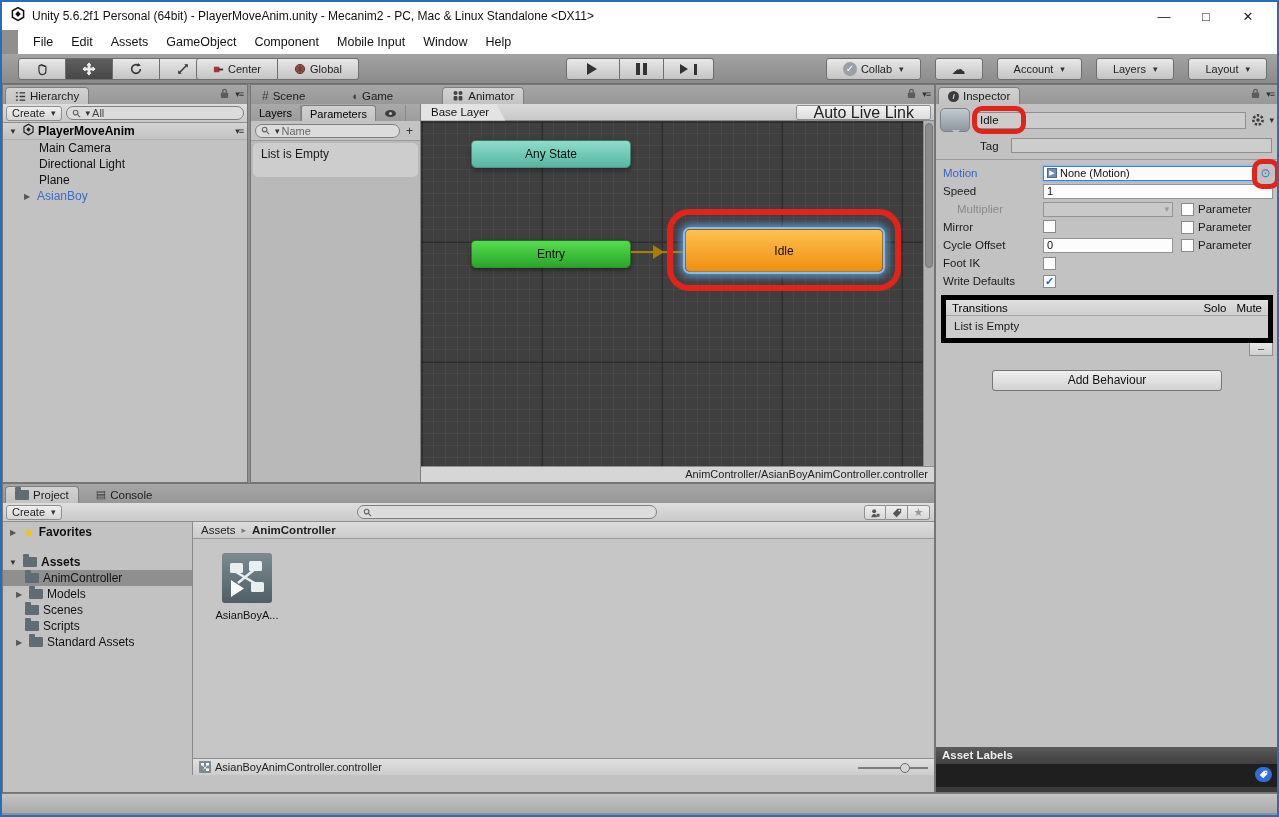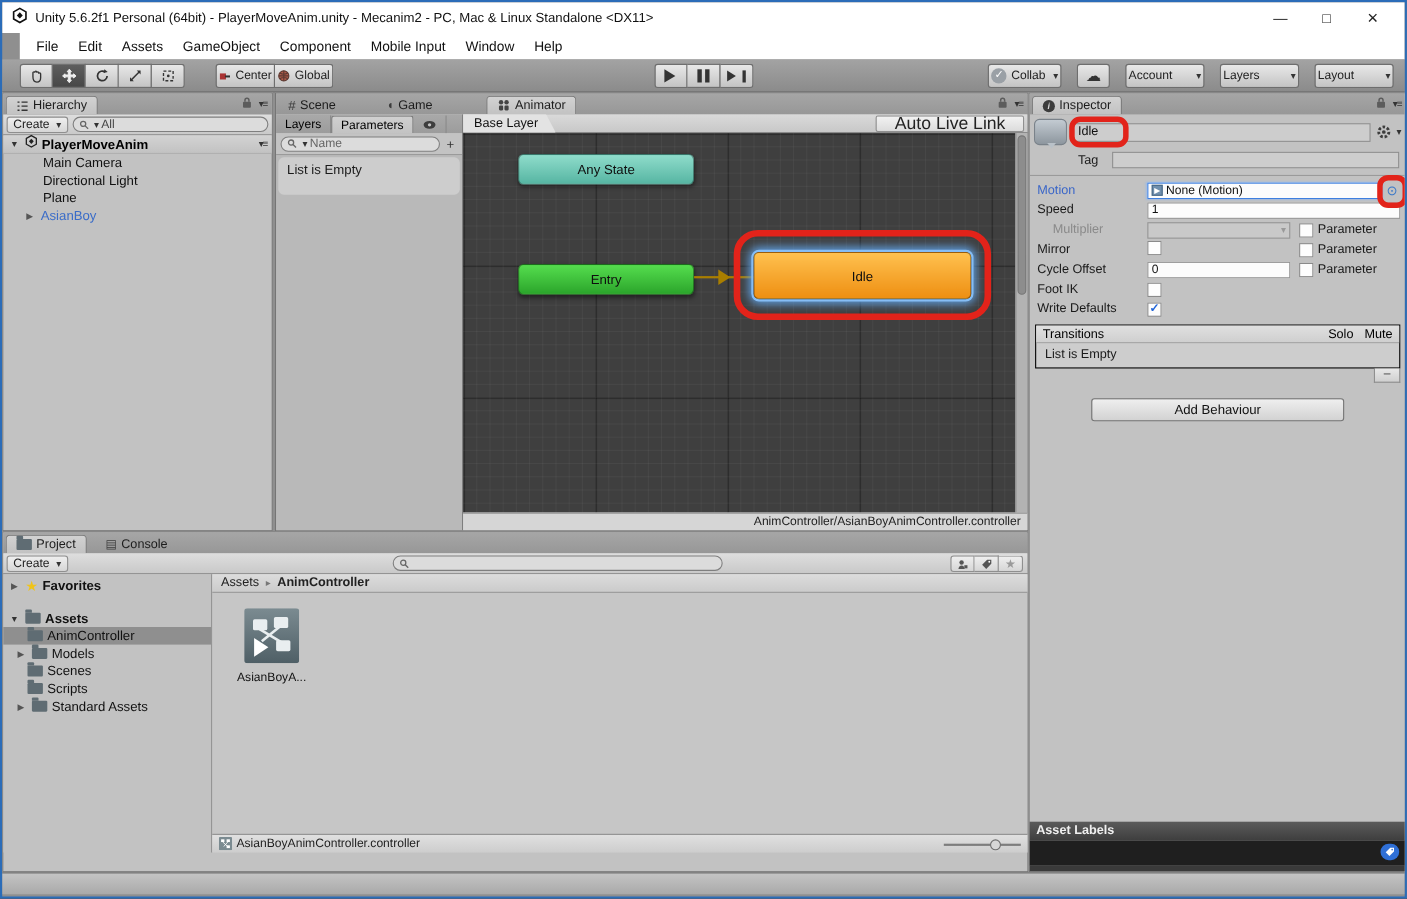--- a/index.html
+++ b/index.html
@@ -15,21 +15,21 @@
   .win-controls { margin-left:auto; display:flex; gap:0; }
   .win-btn { width:42px; text-align:center; font-size:13px; color:#222; cursor:default; }
   .menubar { position:absolute; left:16px; top:28px; right:0; height:24px; background:#fff;
              display:flex; align-items:center; padding-left:6px; }
   .menu-item { font-size:12.5px; color:#111; padding:0 9px; line-height:24px; }
   .toolbar { position:absolute; left:0; top:52px; right:0; height:30px;
              background:linear-gradient(#a3a3a3,#8b8b8b); border-bottom:1px solid #6e6e6e; }
   .tgroup { position:absolute; top:4px; display:flex; }
   .tbtn { height:22px; min-width:30px; display:flex; align-items:center; justify-content:center;
           background:linear-gradient(#e8e8e8,#c4c4c4); border:1px solid #6e6e6e; border-left:none;
-          font-size:11px; color:#222; padding:0 2px; gap:4px; }
+          font-size:11px; color:#222; padding:0 16px; gap:4px; }
   .tbtn:first-child { border-left:1px solid #6e6e6e; border-radius:3px 0 0 3px; }
   .tbtn:last-child { border-radius:0 3px 3px 0; }
   .tbtn.single { border-left:1px solid #6e6e6e; border-radius:3px; }
   .tbtn.selected { background:linear-gradient(#5e5e5e,#474747); color:#f0f0f0; }
   .tbtn.selected svg * { stroke:#f0f0f0 !important; fill:#f0f0f0 !important; }
   .tools-left { left:16px; }
   .pivot-group { left:194px; }
   .play-group { left:50%; transform:translateX(-50%); }
   .right-group { right:10px; display:flex; gap:14px; }
   .play-ico { width:0; height:0; border:6px solid transparent; border-left:10px solid #333; margin-left:4px; }
@@ -151,21 +151,21 @@
   .mini-motion { width:10px; height:10px; background:#6f8fae; border:1px solid #4a6a88; display:flex;
                  align-items:center; justify-content:center; color:#fff; font-size:7px; flex:none; }
   .picker { width:15px; height:15px; margin-left:2px; font-size:12px; line-height:14px; text-align:center;
             color:#3a78c8; position:relative; }
   .param-group { width:92px; flex:none; display:flex; align-items:center; gap:4px; margin-left:8px; }
   .cb { width:13px; height:13px; background:#fdfdfd; border:1px solid #8a8a8a; flex:none;
         display:flex; align-items:center; justify-content:center; }
   .cb .mark { color:#2064d8; font-size:11px; font-weight:bold; line-height:11px; }
   .dis-dd { background:#c9c9c9; color:#999; justify-content:flex-end; }
   .dis-dd .dd-arrow { color:#999; }
-  .transitions { margin:6px 5px 0 5px; border:1px solid #000000; background:#cdcdcd; }
+  .transitions { margin:6px 5px 0 5px; border:5px solid #000000; background:#cdcdcd; }
   .trans-header { height:16px; background:linear-gradient(#e0e0e0,#cfcfcf); border-bottom:1px solid #a5a5a5;
                   display:flex; align-items:center; font-size:11.5px; padding:0 6px; }
   .trans-header .spacer { flex:1; }
   .solo-mute { display:flex; gap:10px; }
   .trans-body { height:22px; font-size:11.5px; color:#1a1a1a; padding:4px 8px; }
   .minus-btn { width:24px; height:13px; background:linear-gradient(#e8e8e8,#cfcfcf); border:1px solid #8f8f8f;
                border-top:none; margin:0 5px 0 auto; text-align:center; font-size:11px; line-height:11px;
                color:#333; display:block; }
   .add-behaviour { display:block; margin:14px auto 0 auto; width:230px; height:21px;
                    background:linear-gradient(#efefef,#d2d2d2); border:1px solid #757575; border-radius:3px;

